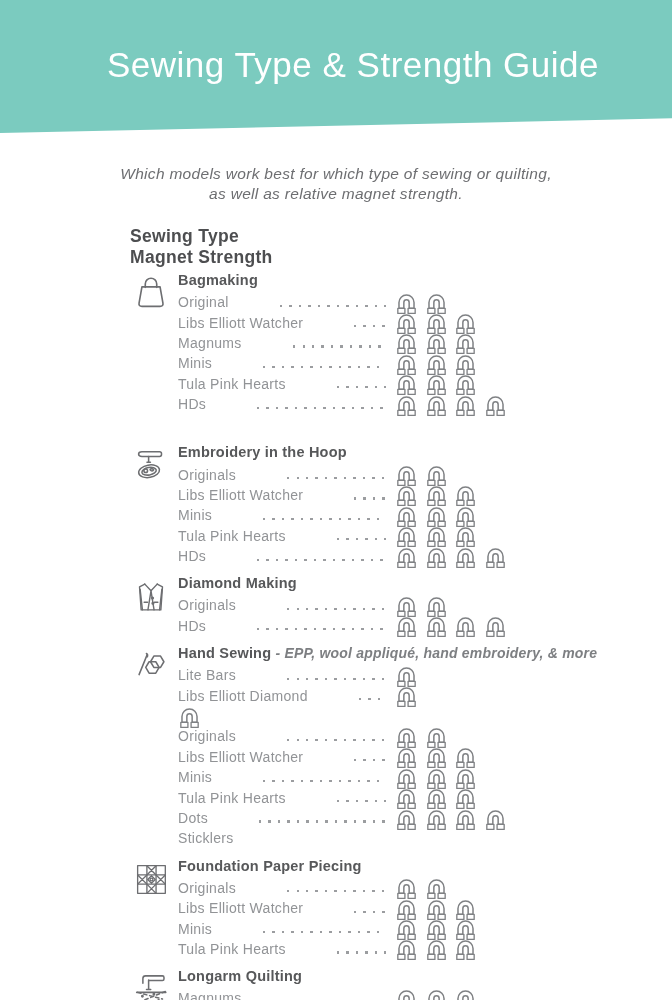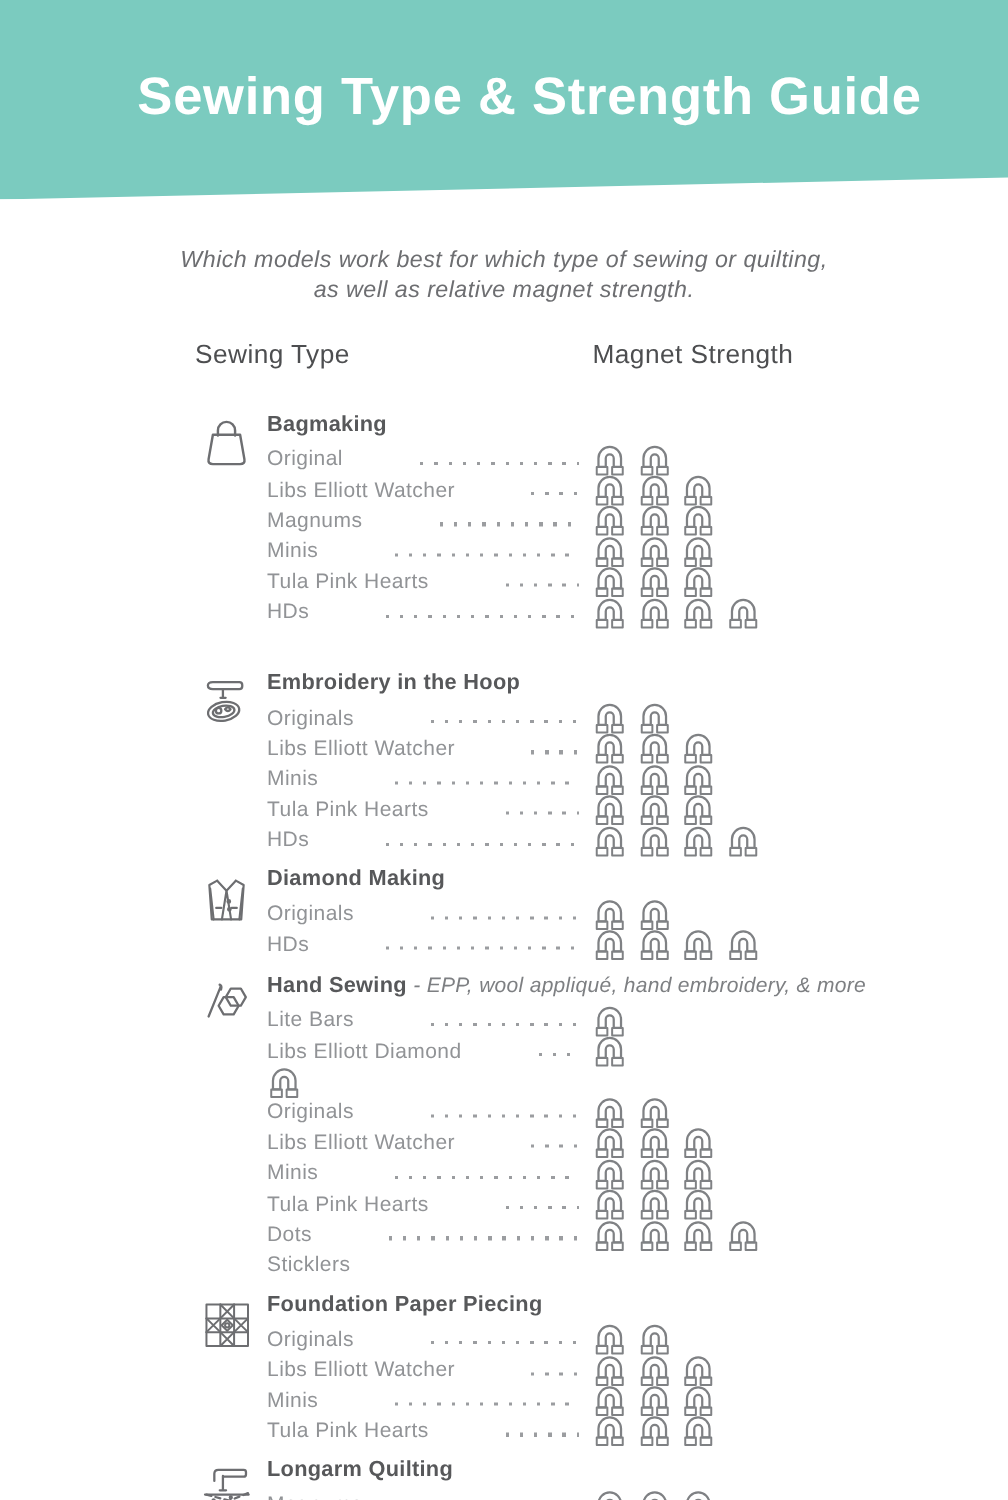--- a/index.html
+++ b/index.html
@@ -14,39 +14,39 @@
     --label:#919396; --note:#7d7f82; --magnet:#7f8184; --icon:#6d6e71;
     --leader:#9b9da0; --subtitle:#6d6e71;
   }
   .banner{
     position:absolute;top:0;left:0;width:672px;height:133px;
     background:var(--banner);
     clip-path:polygon(0 0,100% 0,100% 89%,0 100%);
   }
   .banner h1{
     margin:0;padding-top:45px;text-align:center;
-    color:var(--title);font-size:35px;font-weight:bold;letter-spacing:.5px;padding-left:34px;
+    color:var(--title);font-size:35px;font-weight:normal;letter-spacing:.5px;padding-left:34px;
   }
   .subtitle{
     position:absolute;top:164px;left:0;width:672px;margin:0;
     text-align:center;font-style:italic;color:var(--subtitle);
     font-size:15.5px;line-height:20px;letter-spacing:.3px;
   }
   .table{position:absolute;left:130px;top:226px;width:490px;}
-  .col-headers{display:flex;font-weight:normal;font-size:17.5px;color:var(--heading);
-    letter-spacing:.3px;margin-bottom:28px;}
+  .col-headers{display:flex;font-weight:bold;font-size:17.5px;color:var(--heading);
+    letter-spacing:.3px;margin-bottom:4px;flex-direction:column;}
   .col-left{width:265px;flex:none;}
   .section{display:flex;margin-bottom:9px;justify-content:center;}
   .section.gap-lg{margin-bottom:30px;}
   .icon-col{width:48px;flex:none;padding-top:1px;color:var(--icon);}
   .icon-col svg{display:block;}
   .sec-body{flex:1;min-width:0;}
   .sec-title{margin:0 0 3px 0;font-size:14.5px;line-height:17px;
     font-weight:bold;color:var(--section);letter-spacing:.2px;white-space:nowrap;}
-  .sec-title .note{font-weight:normal;font-style:italic;color:var(--note);font-size:14px;}
+  .sec-title .note{font-weight:bold;font-style:italic;color:var(--note);font-size:14px;}
   .row{display:flex;align-items:center;height:20.4px;}
   .row-left{width:217px;flex:none;display:flex;align-items:center;gap:45px;}
   .label{font-size:14px;color:var(--label);letter-spacing:.3px;white-space:nowrap;}
   .leader{flex:1;height:2.2px;margin:7px 9px 0 6px;
     background-image:repeating-linear-gradient(to right,var(--leader) 0 2.2px,transparent 2.2px 9.5px);}
   .magnets{display:flex;align-items:center;gap:6.5px;height:20.4px;color:var(--magnet);}
   .magnets svg{display:block;flex:none;}
 </style>
 </head>
 <body>

